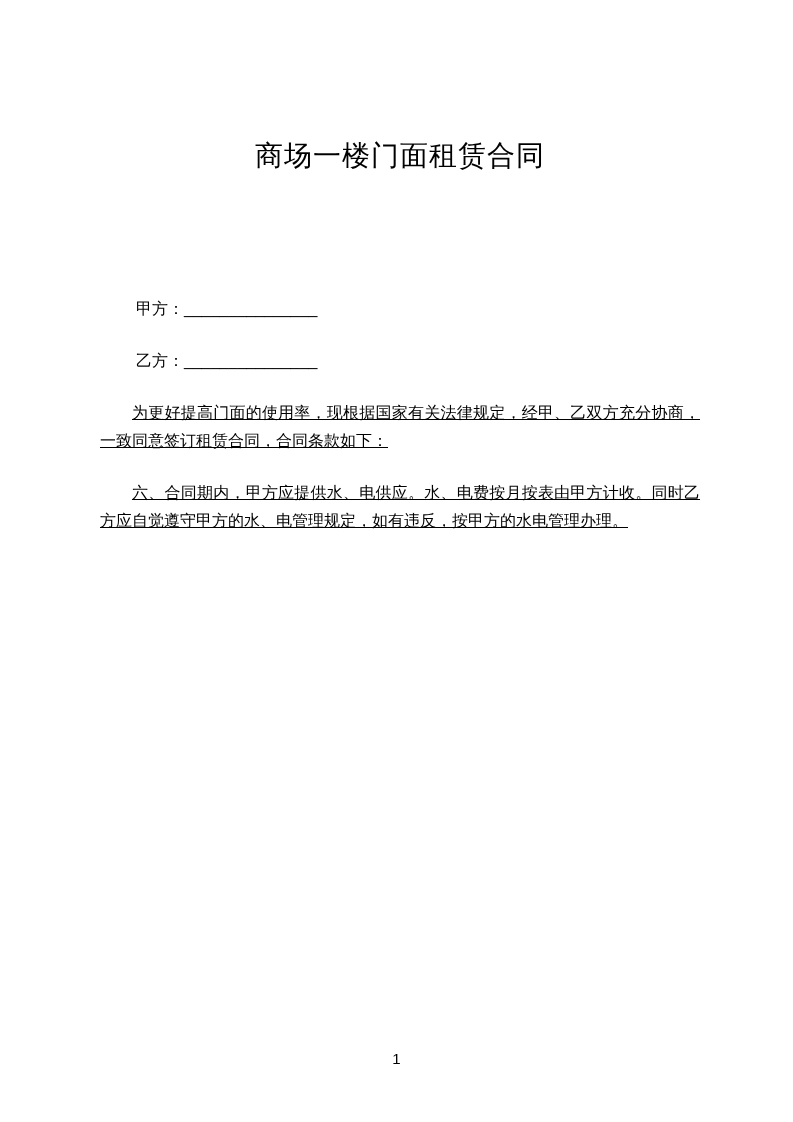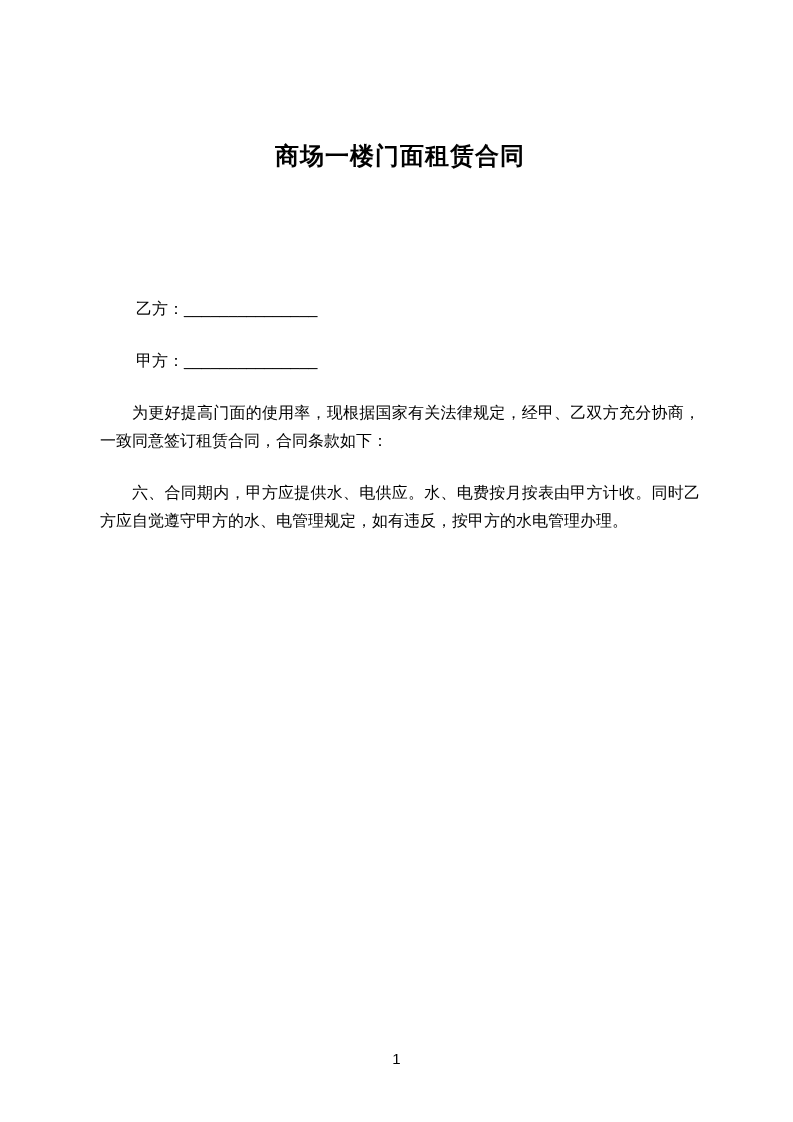--- a/index.html
+++ b/index.html
@@ -16,58 +16,59 @@
     color: #000000;
   }
   .page {
     position: absolute;
     inset: 0;
     box-sizing: border-box;
     padding: 143px 93px 0 100px;
     background: #ffffff;
   }
   .title {
-    font-size: 24px;
-    font-weight: bold;
+    font-size: 28px;
+    font-weight: normal;
     text-align: center;
     line-height: 26px;
     margin: 0 0 126px 0;
     letter-spacing: 1px;
   }
   .party {
     font-size: 16px;
     line-height: 28px;
     margin: 0 0 24px 36px;
     white-space: pre;
   }
   .para {
     font-size: 16px;
     line-height: 28px;
     margin: 0 0 24px 0;
     text-indent: 2em;
     text-align: justify;
     word-break: break-all;
+    text-decoration: underline;
   }
   .page-number {
     position: absolute;
     left: 0;
     right: 0;
     top: 1050px;
     text-align: center;
     font-size: 15px;
     line-height: 18px;
   }
 </style>
 </head>
 <body>
 
 <div class="page">
   <h1 class="title">商场一楼门面租赁合同</h1>
 
+  <p class="party">甲方：_______________</p>
   <p class="party">乙方：_______________</p>
-  <p class="party">甲方：_______________</p>
 
   <p class="para">为更好提高门面的使用率，现根据国家有关法律规定，经甲、乙双方充分协商，一致同意签订租赁合同，合同条款如下：</p>
 
   <p class="para">六、合同期内，甲方应提供水、电供应。水、电费按月按表由甲方计收。同时乙方应自觉遵守甲方的水、电管理规定，如有违反，按甲方的水电管理办理。</p>
 </div>
 
 <div class="page-number">1</div>
 
 </body></html>

